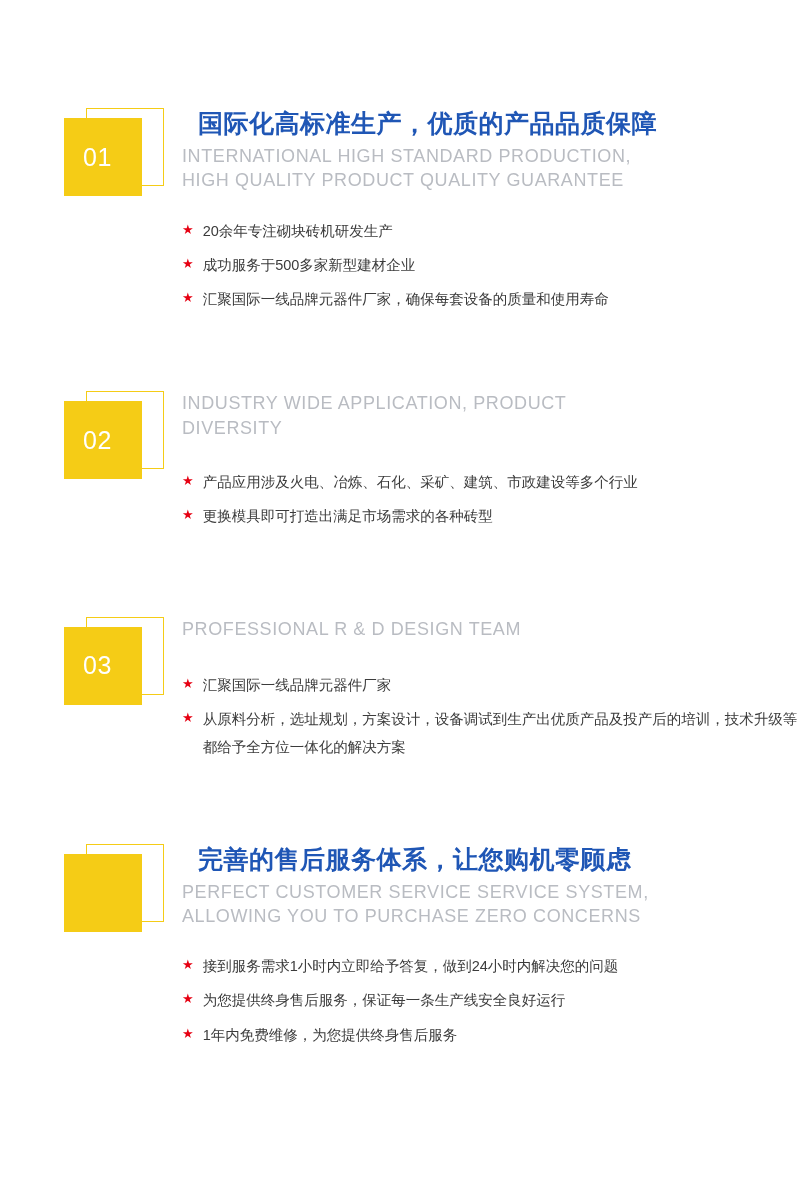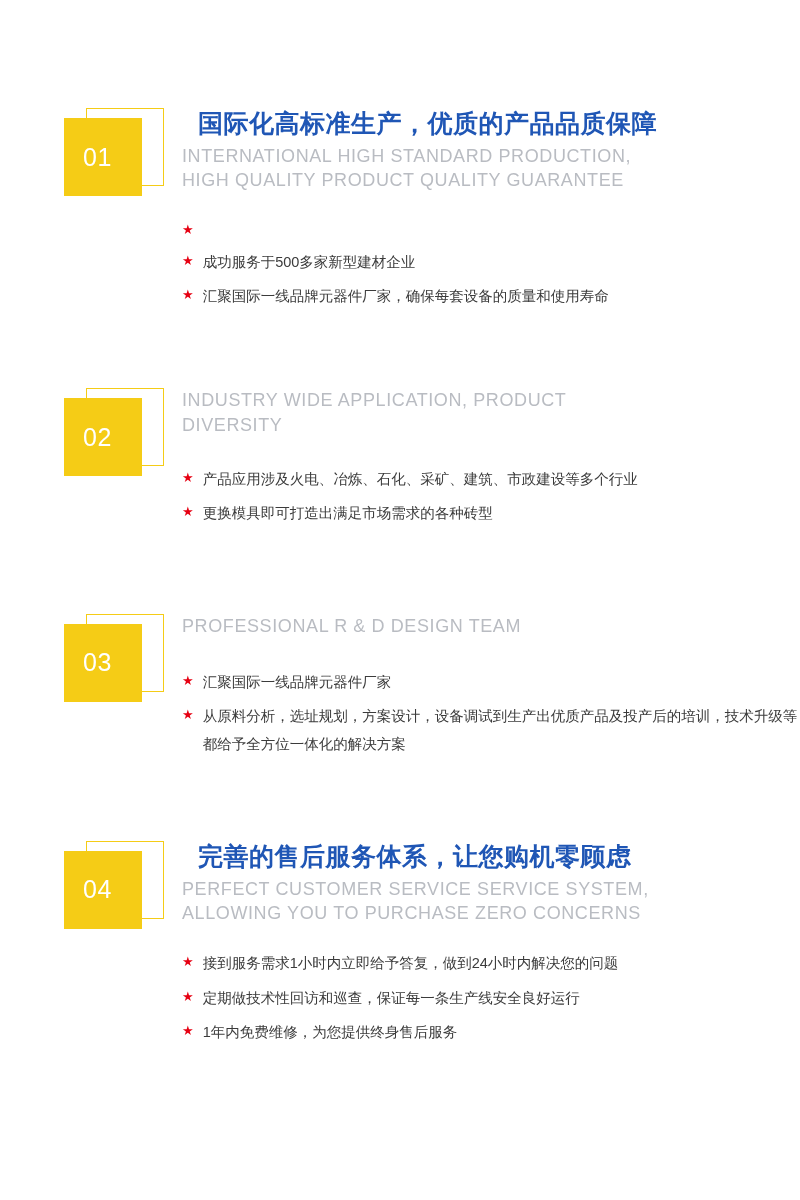--- a/index.html
+++ b/index.html
@@ -130,20 +130,21 @@
       <div class="badge-outline"></div>
       <div class="badge-square"></div>
       <div class="badge-num">01</div>
     </div>
     <div class="content">
       <h2 class="heading-cn">国际化高标准生产，优质的产品品质保障</h2>
       <p class="heading-en">INTERNATIONAL HIGH STANDARD PRODUCTION, HIGH QUALITY PRODUCT QUALITY GUARANTEE</p>
       <ul class="bullets">
         <li class="bullet">
           <span class="star">★</span>
+          <span class="bullet-text">20余年专注砌块砖机研发生产</span>
         </li>
         <li class="bullet">
           <span class="star">★</span>
           <span class="bullet-text">成功服务于500多家新型建材企业</span>
         </li>
         <li class="bullet">
           <span class="star">★</span>
           <span class="bullet-text">汇聚国际一线品牌元器件厂家，确保每套设备的质量和使用寿命</span>
         </li>
       </ul>
@@ -189,33 +190,32 @@
           <span class="bullet-text">从原料分析，选址规划，方案设计，设备调试到生产出优质产品及投产后的培训，技术升级等都给予全方位一体化的解决方案</span>
         </li>
       </ul>
     </div>
   </div>
 
   <div class="section sec4">
     <div class="badge-wrap">
       <div class="badge-outline"></div>
       <div class="badge-square"></div>
-      <div class="badge-num">04</div>
     </div>
     <div class="content">
       <h2 class="heading-cn">完善的售后服务体系，让您购机零顾虑</h2>
       <p class="heading-en">PERFECT CUSTOMER SERVICE SERVICE SYSTEM, ALLOWING YOU TO PURCHASE ZERO CONCERNS</p>
       <ul class="bullets">
         <li class="bullet">
           <span class="star">★</span>
           <span class="bullet-text">接到服务需求1小时内立即给予答复，做到24小时内解决您的问题</span>
         </li>
         <li class="bullet">
           <span class="star">★</span>
-          <span class="bullet-text">定期做技术性回访和巡查，保证每一条生产线安全良好运行</span>
+          <span class="bullet-text">为您提供终身售后服务，保证每一条生产线安全良好运行</span>
         </li>
         <li class="bullet">
           <span class="star">★</span>
           <span class="bullet-text">1年内免费维修，为您提供终身售后服务</span>
         </li>
       </ul>
     </div>
   </div>
 
 </div>

